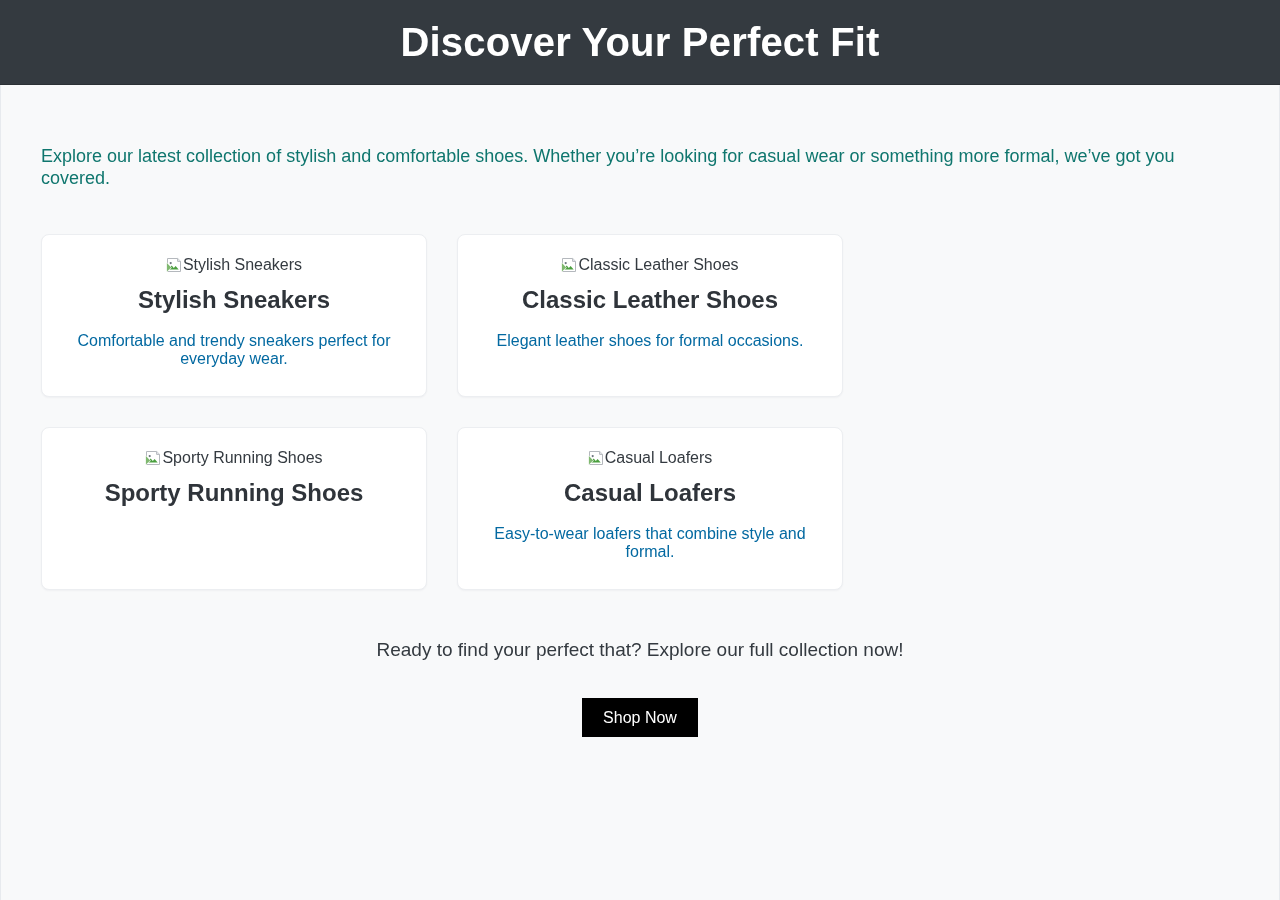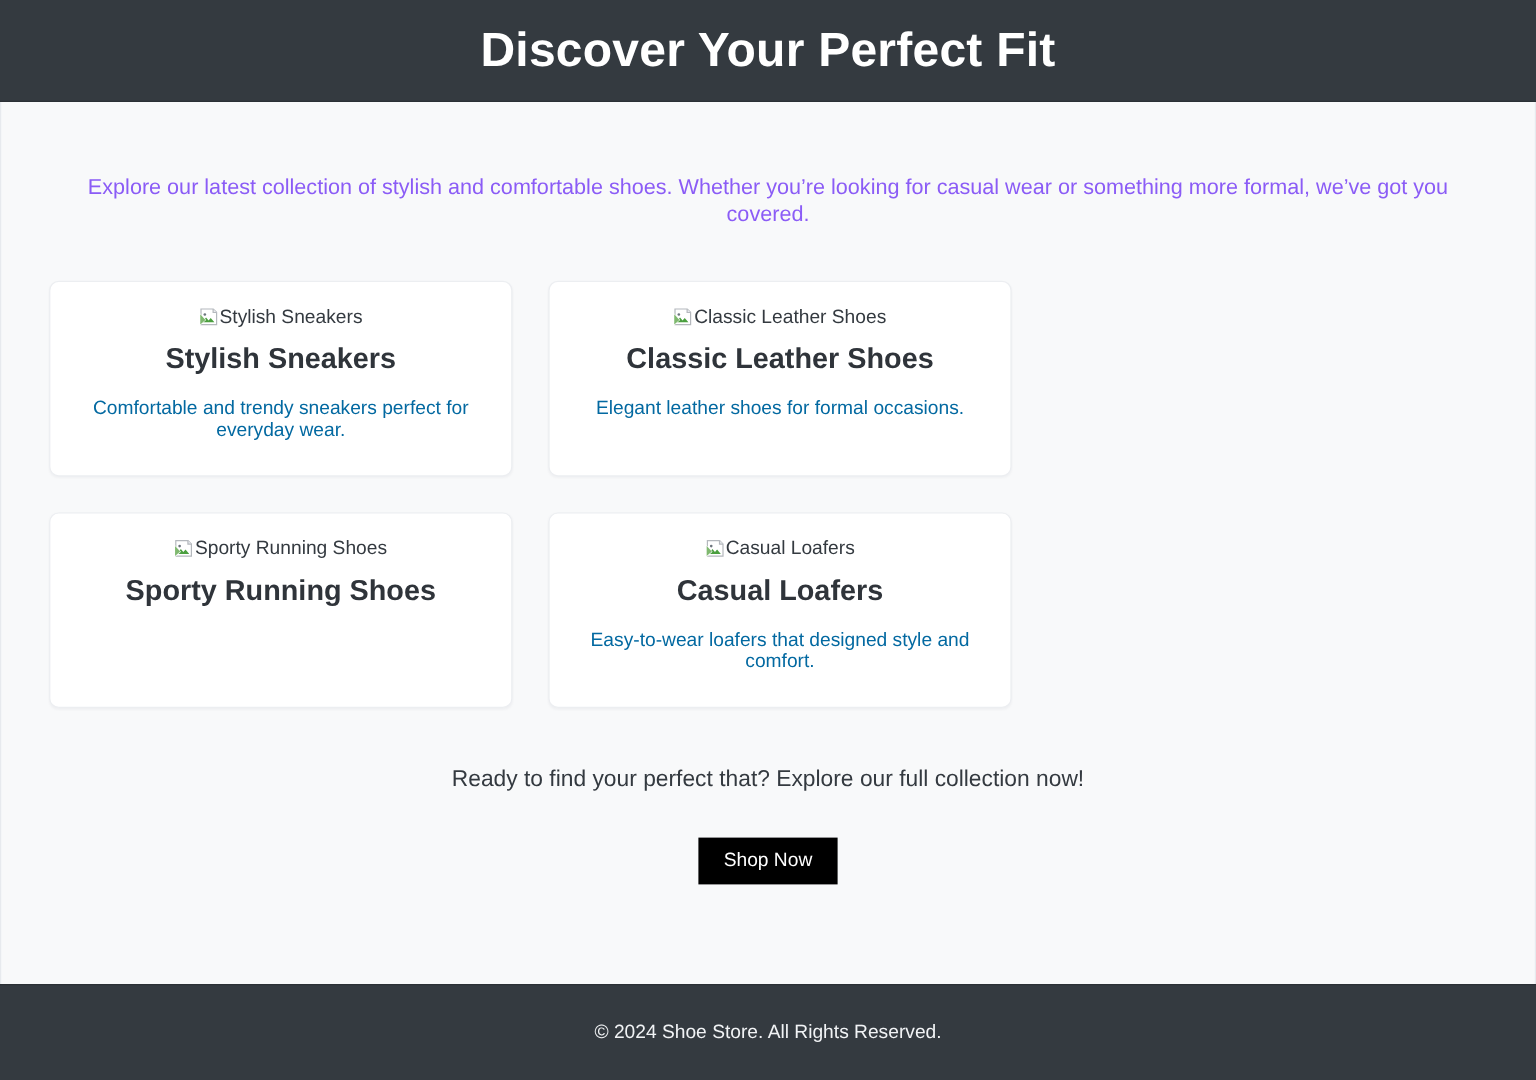--- a/index.html
+++ b/index.html
@@ -53,22 +53,22 @@
     box-sizing: border-box;
     padding: 0 40px;
     overflow: hidden;
   }
 
   .intro {
     margin: 0;
     padding: 60px 0 0 0;
     font-size: 18px;
     line-height: 22px;
-    color: #8b5cf6;
-    text-align: center;
+    color: #0f766e;
+    text-align: left;
   }
 
   
   .card-grid {
     margin-top: 45px;
     display: flex;
     flex-wrap: wrap;
     gap: 30px;
     align-content: flex-start;
   }
@@ -225,29 +225,26 @@
           <svg class="broken-img" viewBox="0 0 16 16" xmlns="http://www.w3.org/2000/svg">
             <path d="M1.5 1.5h10.2l2.8 2.8v10.2H1.5z" fill="#ffffff" stroke="#b4b8bd" stroke-width="1"></path>
             <path d="M11.6 1.5v2.9h2.9" fill="#e9ecef" stroke="#b4b8bd" stroke-width="1"></path>
             <path d="M2.6 12.6l3.1-4.1 2.1 2.6 1.8-2.1 3.1 3.6z" fill="#4b9f3f"></path>
             <circle cx="4.7" cy="6.1" r="1.1" fill="#6c757d"></circle>
             <path d="M0.6 5.1l5.2 5.6-5.2 4.6z" fill="#ffffff"></path>
             <path d="M0.9 5.9l4.3 4.7-4.3 3.8z" fill="#7fb86f"></path>
           </svg><span class="alt-text">Casual Loafers</span>
         </span>
         <h2>Casual Loafers</h2>
-        <p>Easy-to-wear loafers that designed style and comfort.</p>
+        <p>Easy-to-wear loafers that combine style and formal.</p>
       </article>
 
     </section>
 
     <section class="cta">
       <p class="cta-text">Ready to find your perfect that? Explore our full collection now!</p>
       <button class="shop-now" type="button">Shop Now</button>
     </section>
 
   </main>
 
-  <footer class="site-footer">
-    <p>© 2024 Shoe Store. All Rights Reserved.</p>
-  </footer>
 
 </div>
 
 </body></html>

